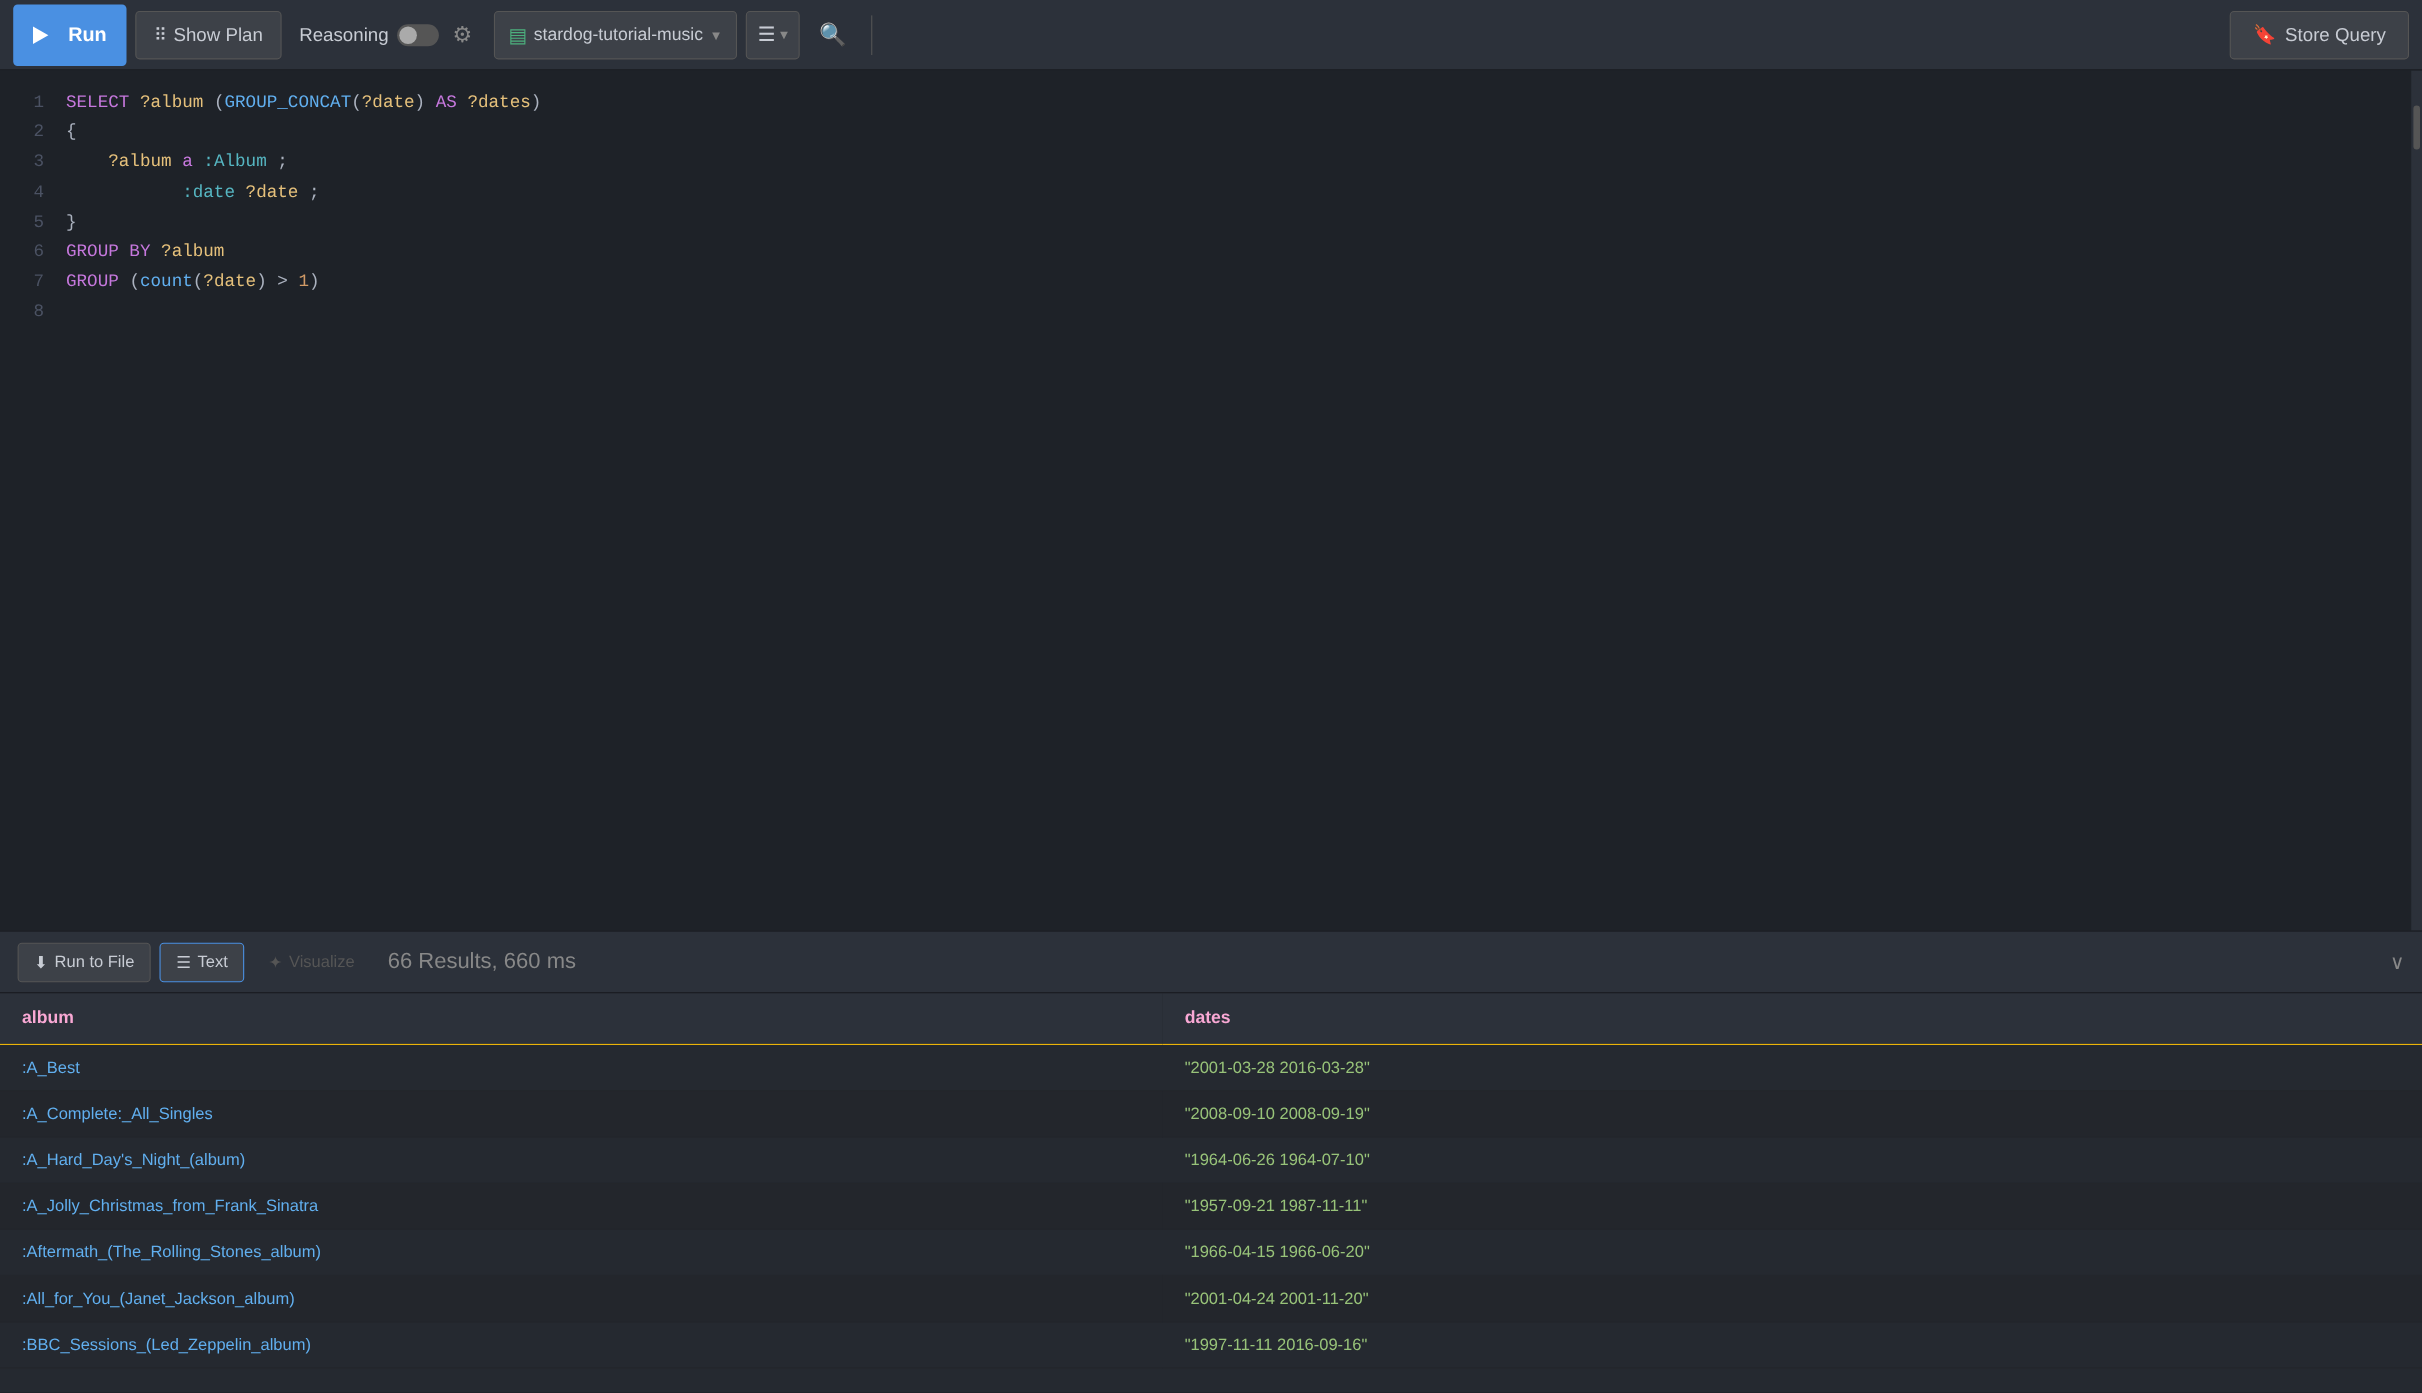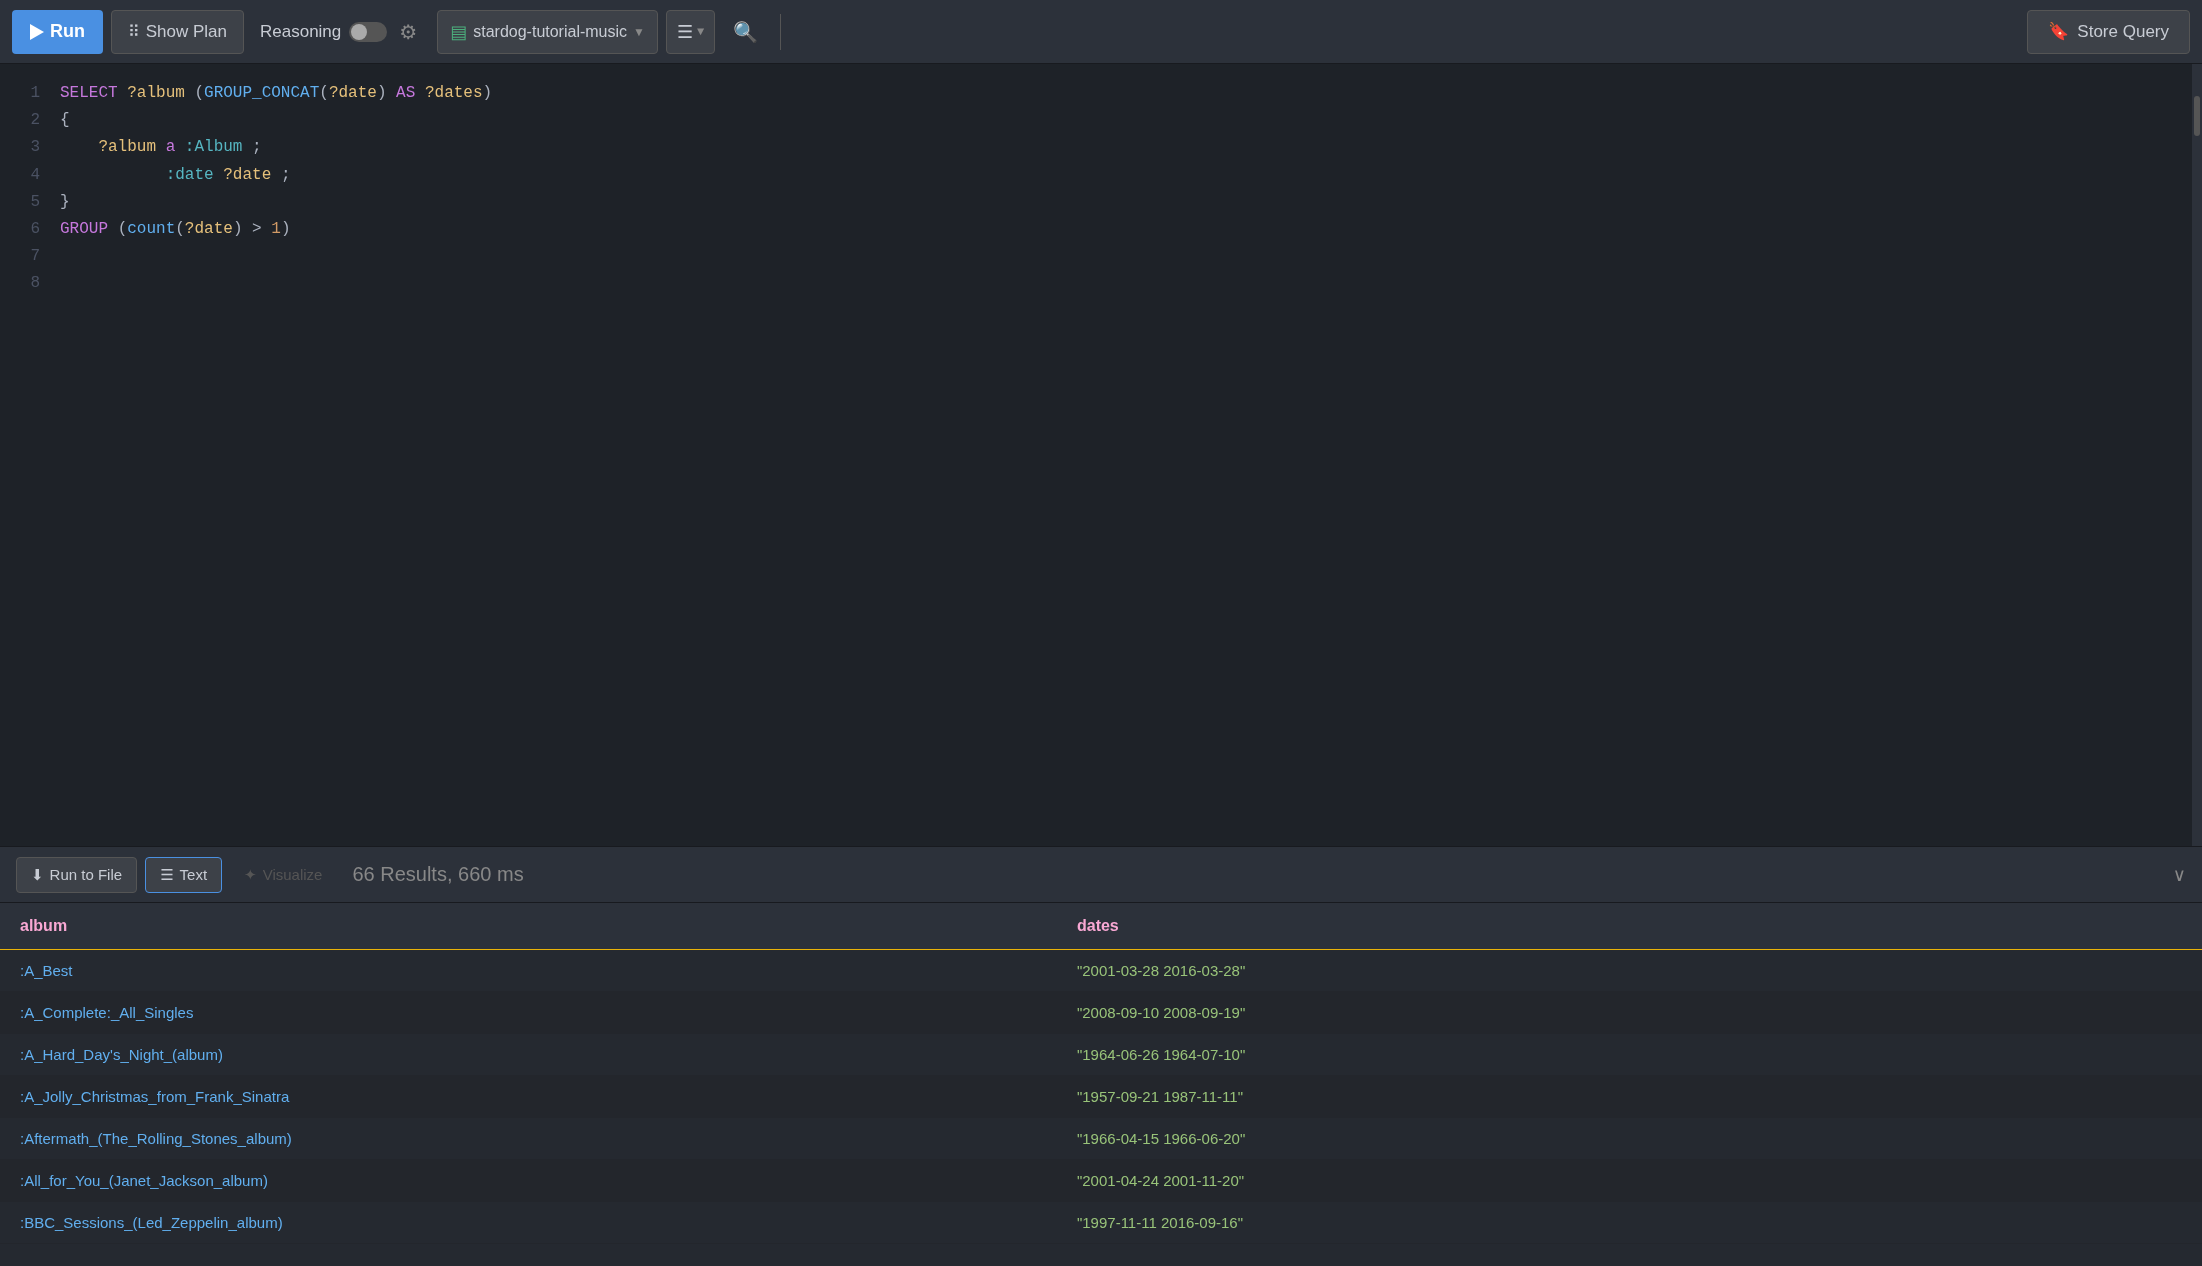--- a/index.html
+++ b/index.html
@@ -23,30 +23,30 @@
       border-bottom: 1px solid #181a1f;
       padding: 0 12px;
       height: 64px;
       gap: 8px;
       flex-shrink: 0;
     }
 
     .btn-run {
       display: flex;
       align-items: center;
-      gap: 6px;
+      gap: 18px;
       background: #4a90e2;
       color: #fff;
       border: none;
       border-radius: 4px;
       padding: 8px 18px;
       font-size: 18px;
       font-weight: 600;
       cursor: pointer;
-      height: 44px;
+      height: 56px;
     }
     .btn-run .play-icon {
       width: 0;
       height: 0;
       border-top: 8px solid transparent;
       border-bottom: 8px solid transparent;
       border-left: 14px solid #fff;
       display: inline-block;
     }
 
@@ -437,20 +437,21 @@
       <span>6</span>
       <span>7</span>
       <span>8</span>
     </div>
     <div class="code-content">
       <span class="code-line"><span class="kw-select">SELECT</span> <span class="var">?album</span> <span class="punct">(</span><span class="func">GROUP_CONCAT</span><span class="punct">(</span><span class="var">?date</span><span class="punct">)</span> <span class="kw-as">AS</span> <span class="var">?dates</span><span class="punct">)</span></span>
       <span class="code-line"><span class="punct">{</span></span>
       <span class="code-line">    <span class="var">?album</span> <span class="kw-a">a</span> <span class="prefix">:Album</span> <span class="punct">;</span></span>
       <span class="code-line">           <span class="prefix">:date</span> <span class="var">?date</span> <span class="punct">;</span></span>
       <span class="code-line"><span class="punct">}</span></span>
+      <span class="code-line"><span class="kw-group">GROUP BY</span> <span class="var">?album</span></span>
       <span class="code-line"><span class="kw-having">GROUP</span> <span class="punct">(</span><span class="func">count</span><span class="punct">(</span><span class="var">?date</span><span class="punct">)</span> <span class="punct">&gt;</span> <span class="number">1</span><span class="punct">)</span></span>
     </div>
     <div class="scrollbar-track">
       <div class="scrollbar-thumb"></div>
     </div>
   </div>
 </div>
 
 <div id="results" style="height: 420px;">
   <div class="results-toolbar">

